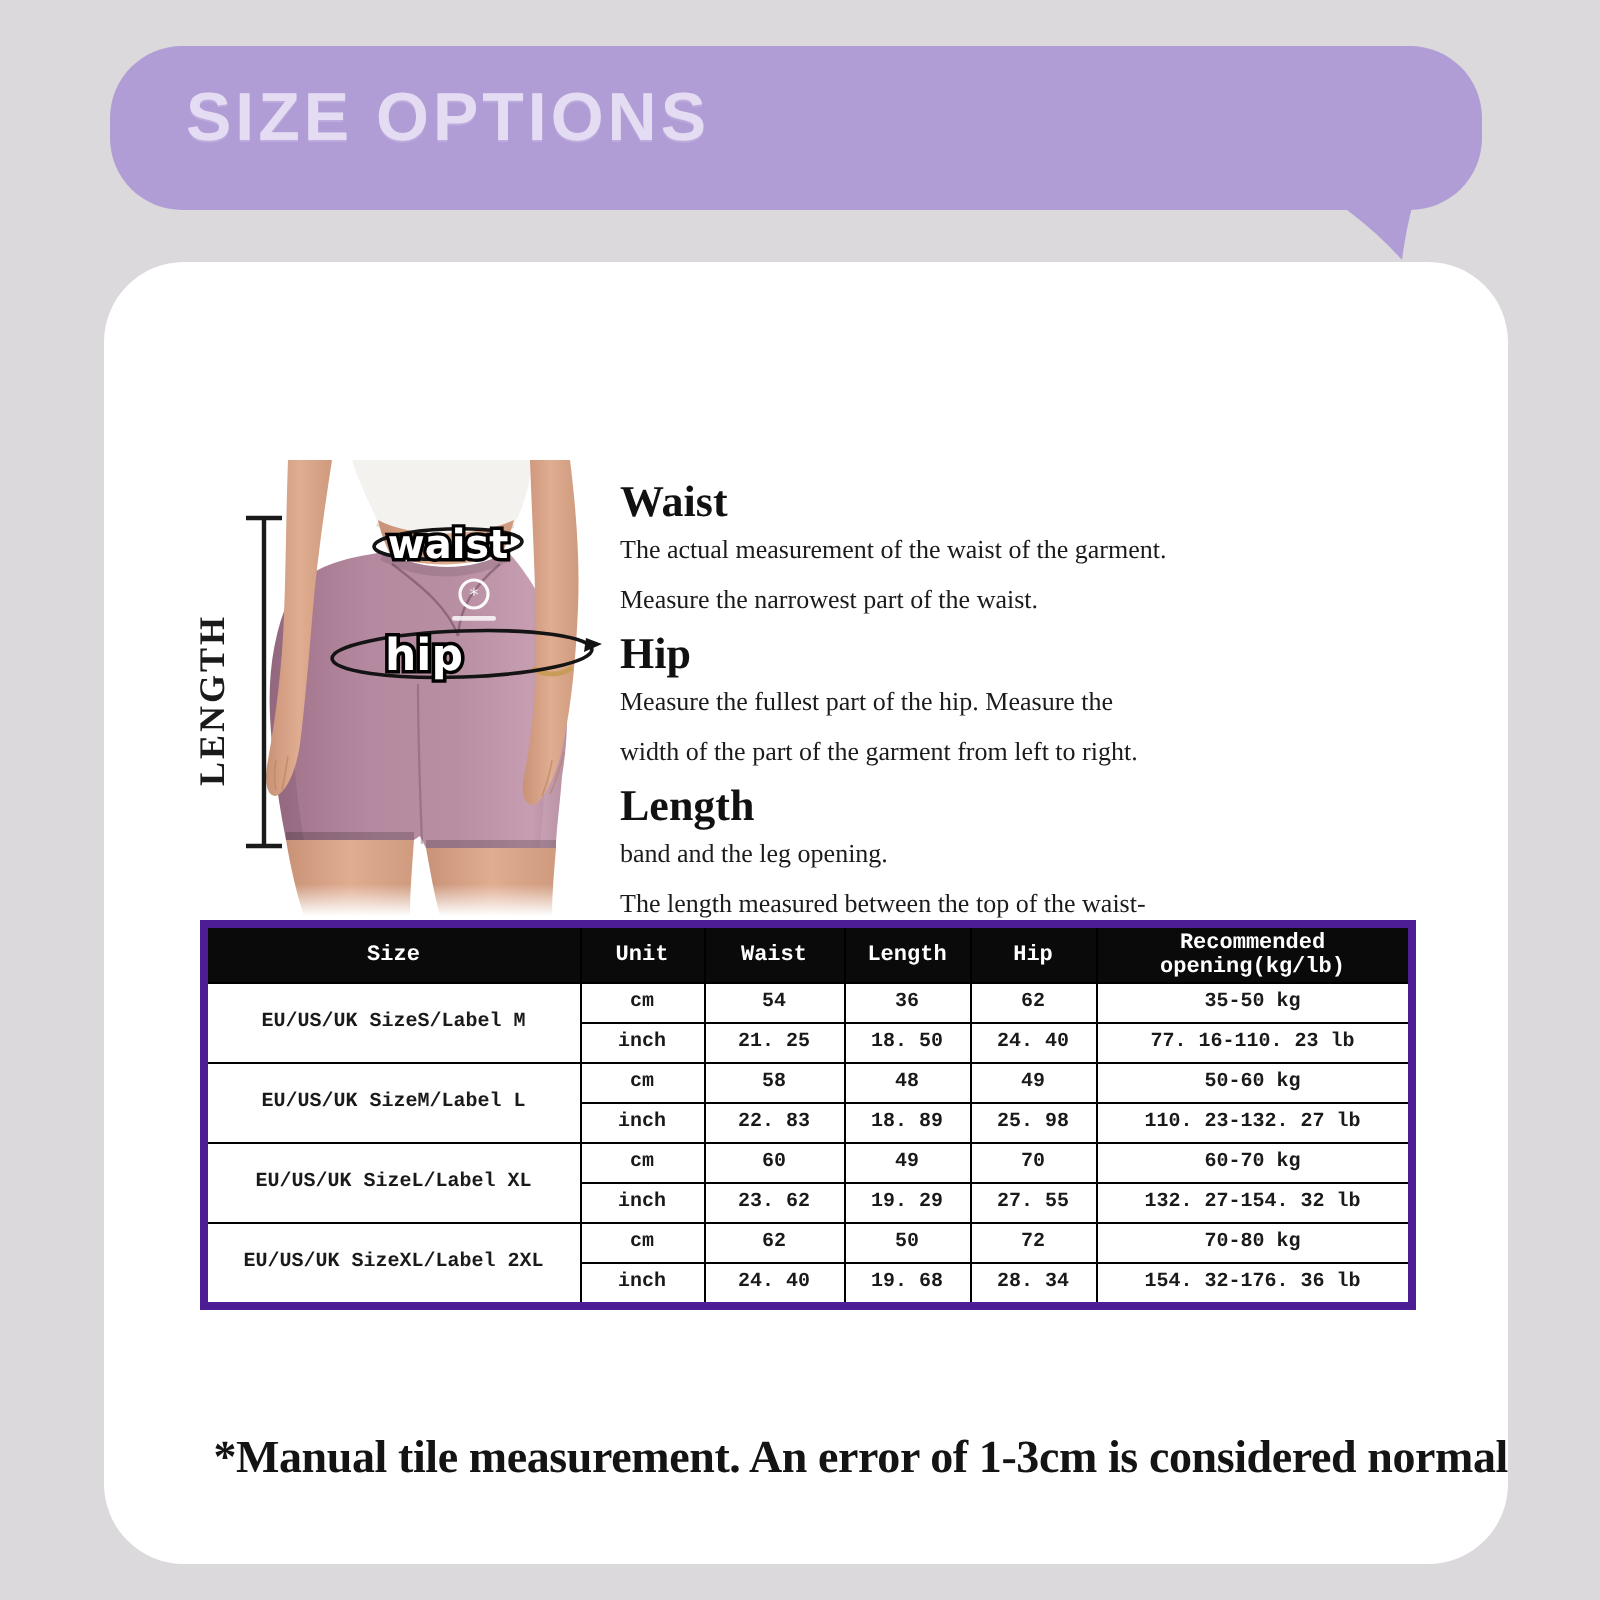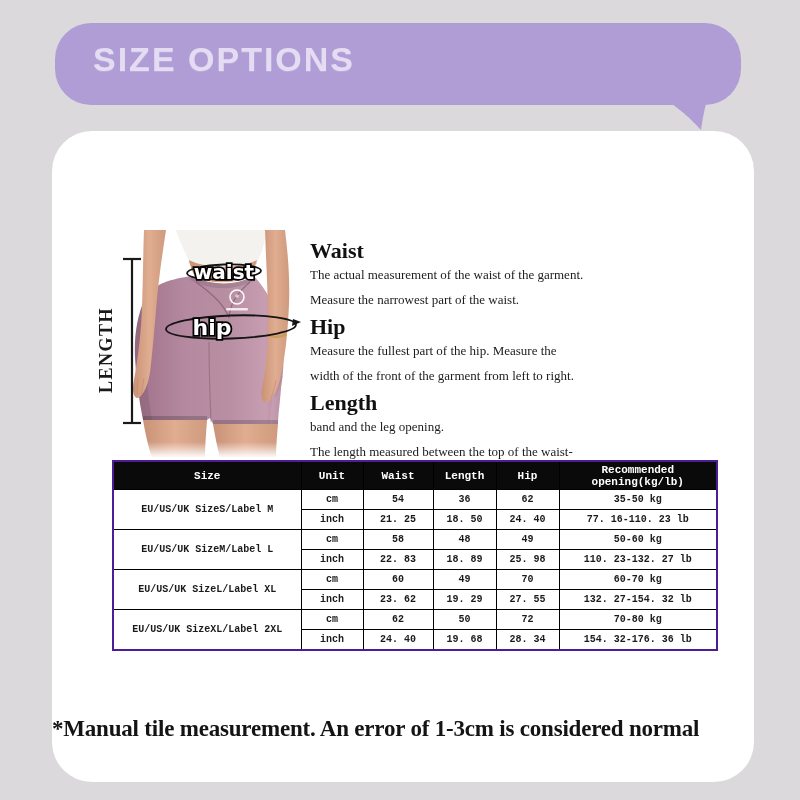--- a/index.html
+++ b/index.html
@@ -35,34 +35,33 @@
   .desc-heading{
     font-size:22px;font-weight:bold;line-height:25px;margin:0;color:#111;
   }
   .desc-line{font-size:13px;line-height:24.5px;}
   .desc-section{margin-bottom:2px;}
   
   .size-table{
     position:absolute;left:100px;top:460px;width:604px;
     border-collapse:collapse;table-layout:fixed;
     font-family:"Liberation Mono",monospace;
-    border:2px solid #4c1d95;
-    margin-left:12px;
+    border:4px solid #4c1d95;
   }
   .size-table th{
     background:#0a0a0a;color:#fff;font-size:11px;font-weight:bold;
     height:27px;padding:0;border:1px solid #000;letter-spacing:0;
   }
   .size-table td{
     border:1px solid #000;height:19px;padding:0;text-align:center;
     font-size:10px;font-weight:bold;color:#1a1a1a;white-space:nowrap;
   }
   
   .note{
-    position:absolute;left:52px;top:716px;width:702px;text-align:left;
+    position:absolute;left:52px;top:716px;width:702px;text-align:right;
     font-family:"Liberation Serif",serif;font-weight:bold;
     font-size:23px;color:#141414;letter-spacing:-0.2px;
   }
 </style>
 </head>
 <body>
 
 <div class="banner">
   <div class="banner-title">SIZE OPTIONS</div>
 </div>
@@ -157,21 +156,21 @@
 
 <div class="desc">
   <div class="desc-section">
     <div class="desc-heading">Waist</div>
     <div class="desc-line">The actual measurement of the waist of the garment.</div>
     <div class="desc-line">Measure the narrowest part of the waist.</div>
   </div>
   <div class="desc-section">
     <div class="desc-heading">Hip</div>
     <div class="desc-line">Measure the fullest part of the  hip. Measure the</div>
-    <div class="desc-line">width of the front of the garment from left to right.</div>
+    <div class="desc-line">width of the part of the garment from left to right.</div>
   </div>
   <div class="desc-section">
     <div class="desc-heading">Length</div>
     <div class="desc-line">band and the leg opening.</div>
     <div class="desc-line">The length measured between the top of the waist-</div>
   </div>
 </div>
 
 <table class="size-table">
   <colgroup>

